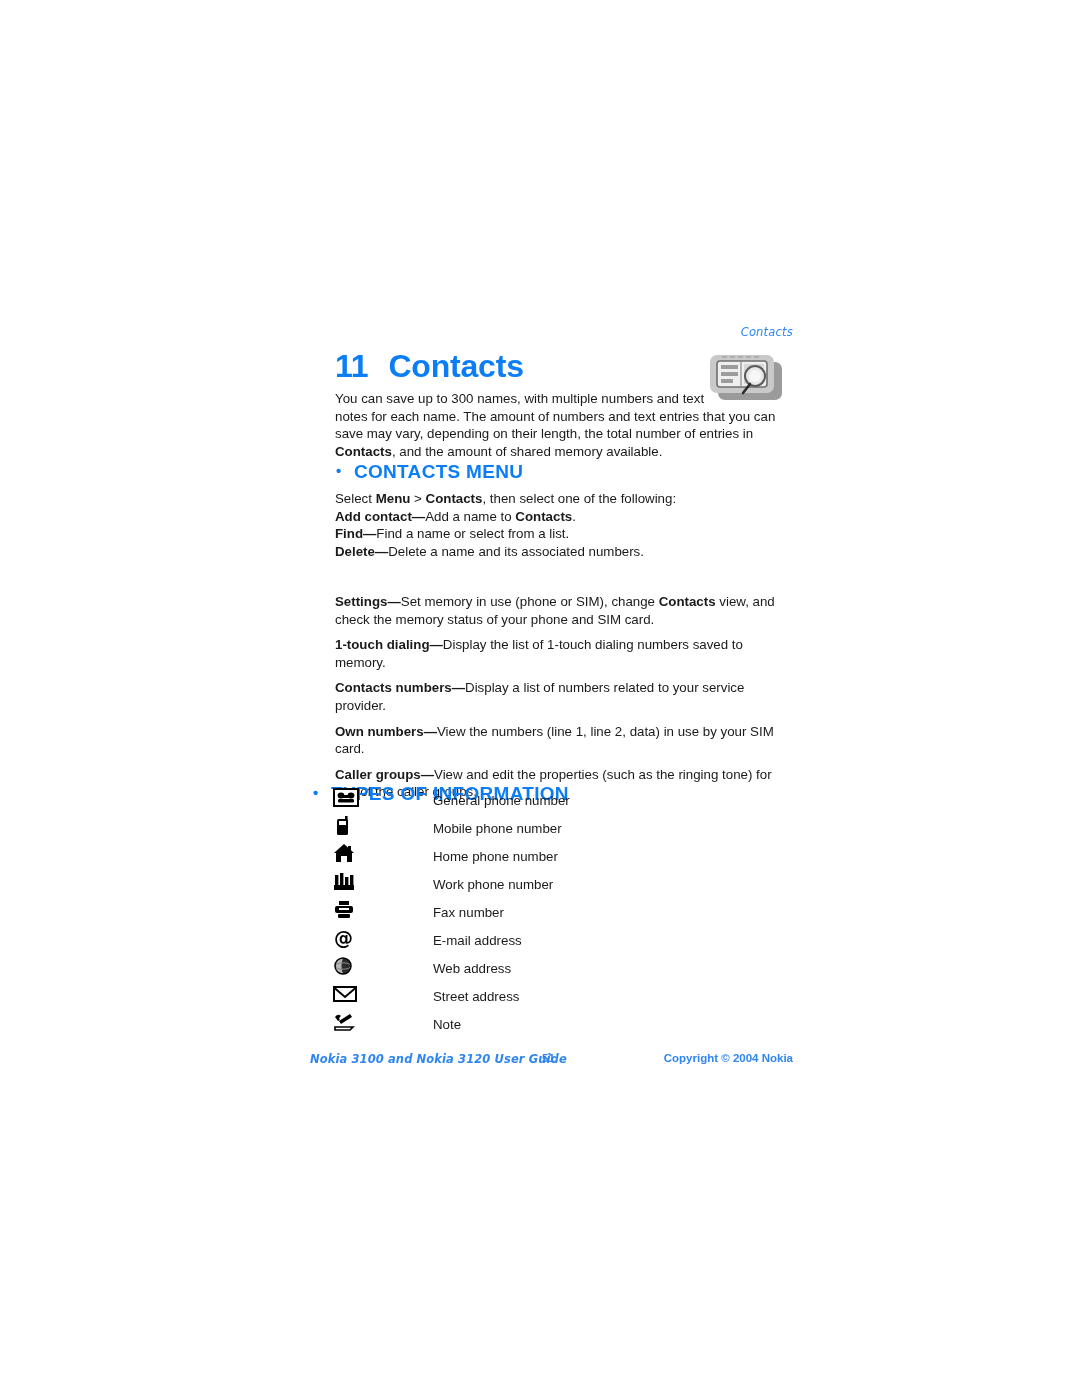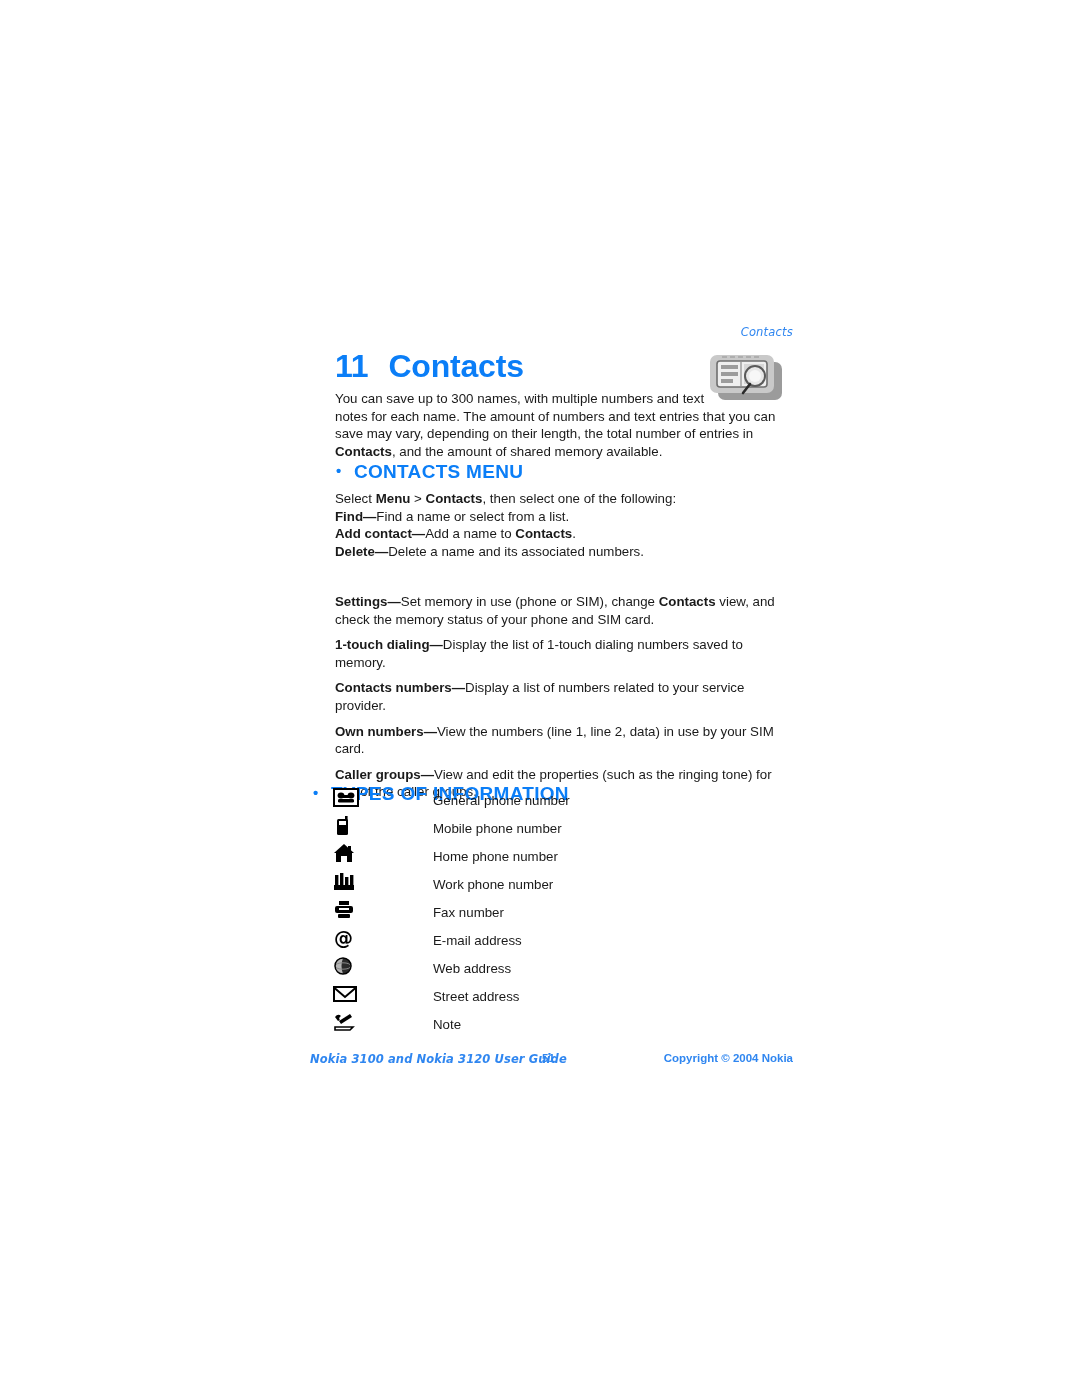--- a/index.html
+++ b/index.html
@@ -222,23 +222,23 @@
     <span class="first-line">You can save up to 300 names, with multiple numbers and text</span><span>notes for each name. The amount of numbers and text entries that you can save may vary, depending on their length, the total number of entries in </span><b>Contacts</b><span>, and the amount of shared memory available.</span>
   </div>
 
   <div class="section-head" id="head-contacts-menu">
     <span class="bullet">•</span><span>CONTACTS MENU</span>
   </div>
 
   <div class="body-block tight" id="block-menu-intro">
     <p><span>Select </span><b>Menu</b><span> &gt; </span><b>Contacts</b><span>, then select one of the following:</span></p>
 
+    <p><b>Add contact</b><b>—</b><span>Add a name to </span><b>Contacts</b><span>.</span></p>
+
     <p><b>Find</b><b>—</b><span>Find a name or select from a list.</span></p>
-
-    <p><b>Add contact</b><b>—</b><span>Add a name to </span><b>Contacts</b><span>.</span></p>
 
     <p><b>Delete</b><b>—</b><span>Delete a name and its associated numbers.</span></p>
 
   </div>
 
   <div class="body-block" id="block-menu-rest">
     <p><b>Settings</b><b>—</b><span>Set memory in use (phone or SIM), change </span><b>Contacts</b><span> view, and check the memory status of your phone and SIM card.</span></p>
 
     <p class="para-gap"><b>1-touch dialing</b><b>—</b><span>Display the list of 1-touch dialing numbers saved to memory.</span></p>
 

